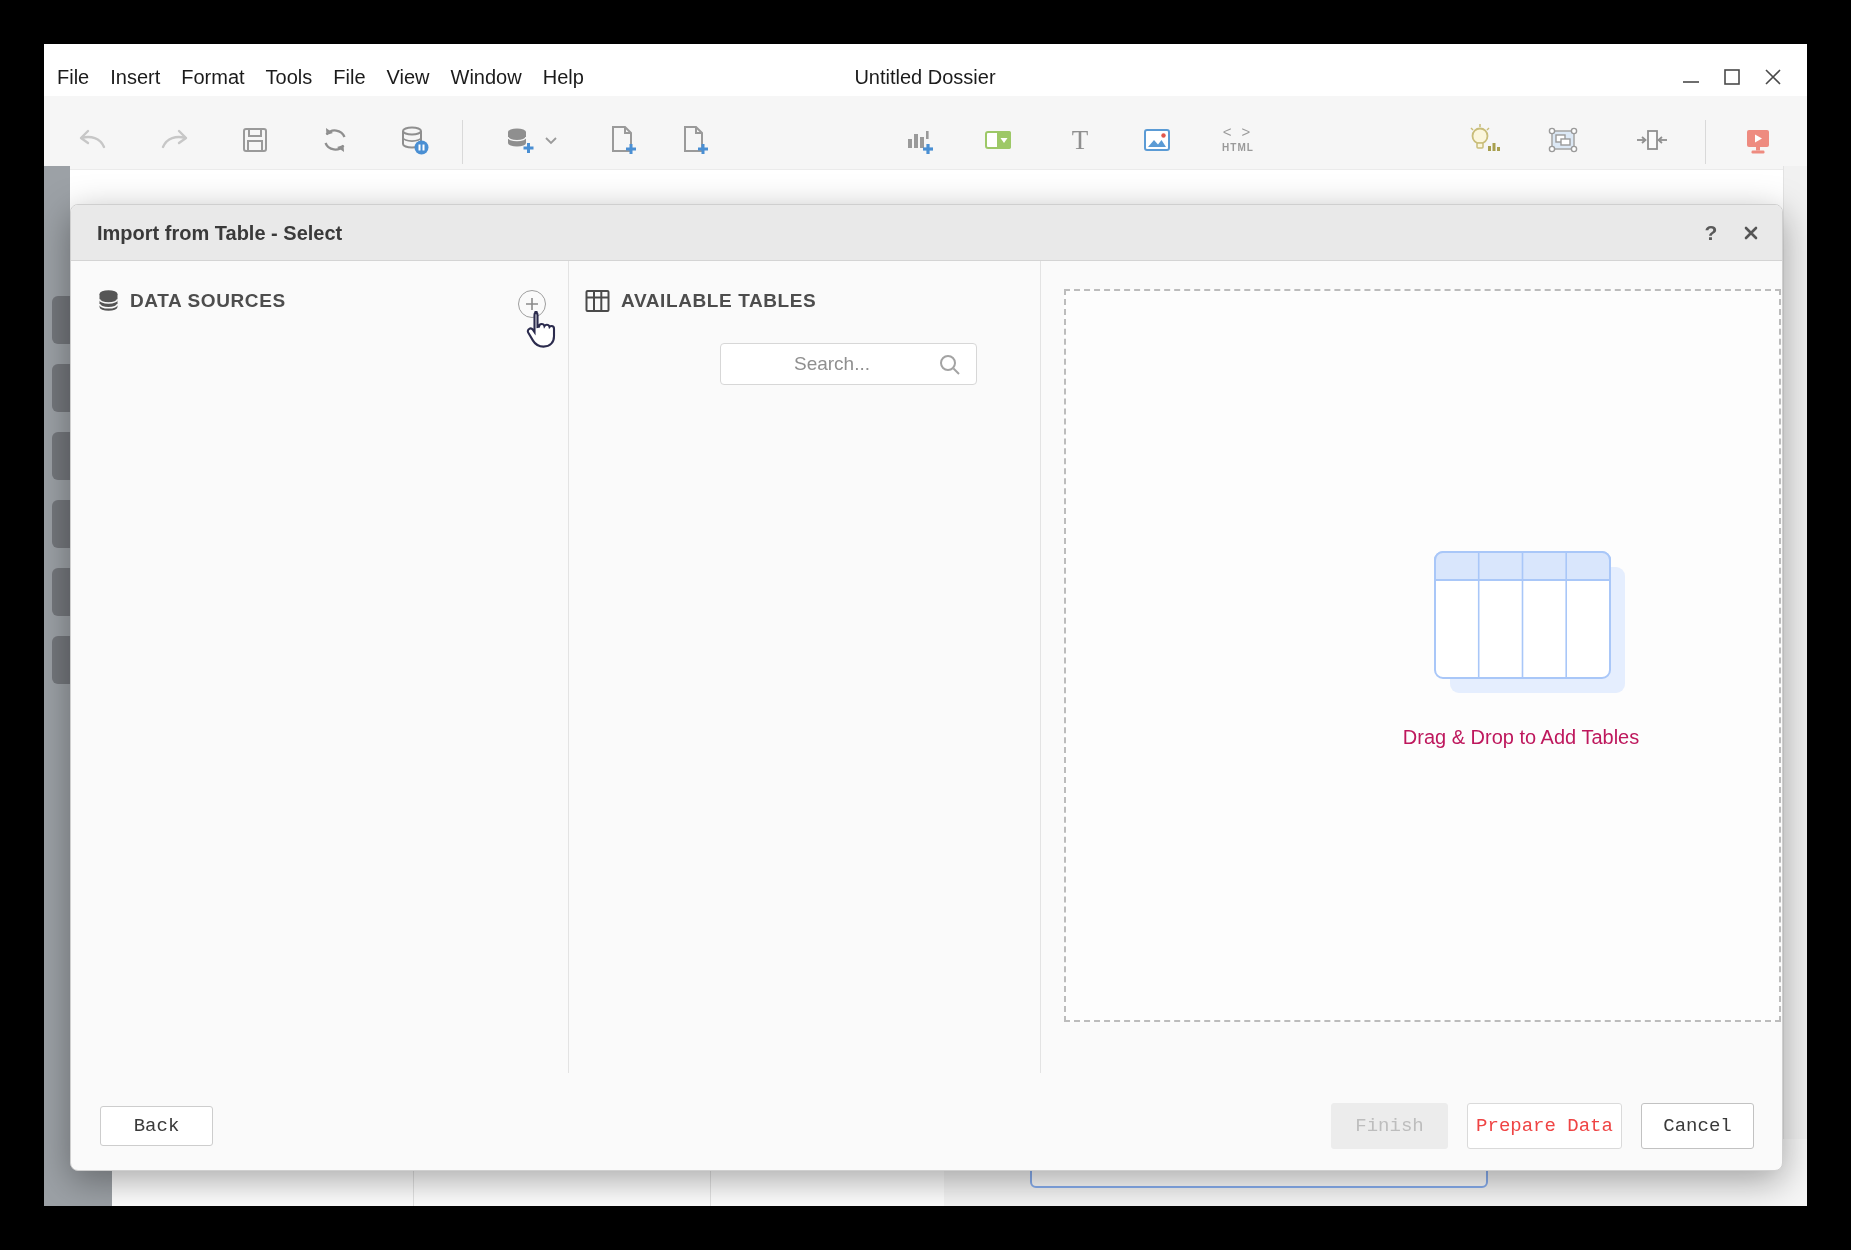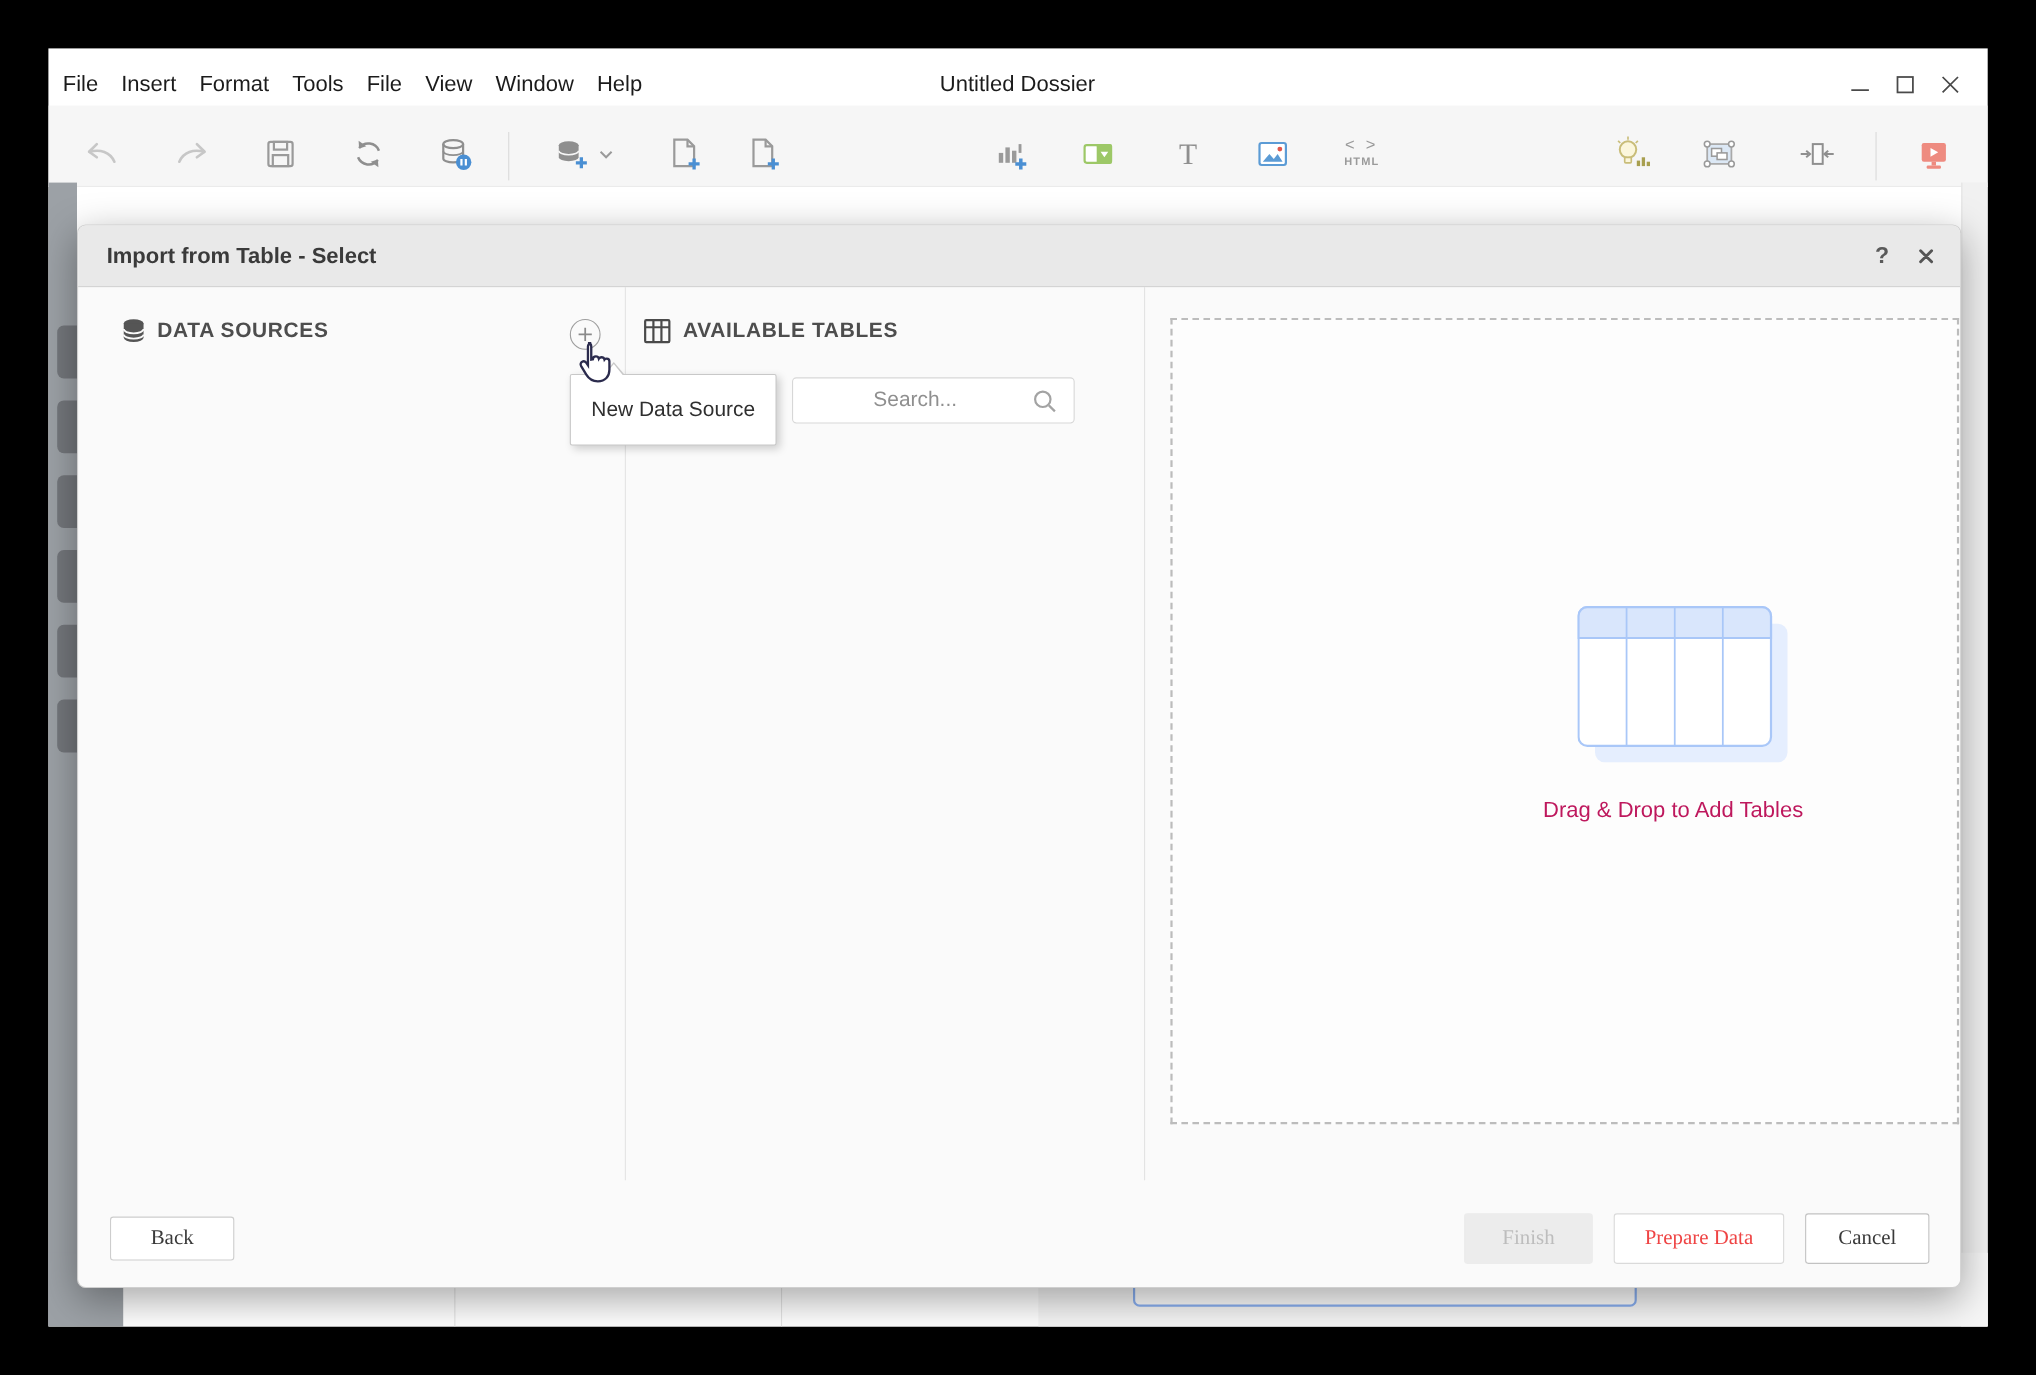--- a/index.html
+++ b/index.html
@@ -82,21 +82,21 @@
                   font-family:"Liberation Sans", sans-serif; }
   .search-input::placeholder { color:#8f8f8f; opacity:1; }
   .search-mag { position:absolute; right:14px; top:9px; }
 
   .preview-zone { position:absolute; left:993px; top:84px; width:717px; height:733px;
                   border:2px dashed #bcbcbc; background:#fdfdfd; }
   .table-glyph { position:absolute; left:1363px; top:346px; }
   .drop-hint { position:absolute; left:1450px; top:521px; transform:translateX(-50%);
                font-size:20px; color:#be185d; white-space:nowrap; }
 
-  .btn { position:absolute; font-family:Liberation Serif, serif; font-size:19px;
+  .btn { position:absolute; font-family:Liberation Mono, monospace; font-size:19px;
          background:#fff; border:1px solid #cdcdcd; border-radius:3px; color:#3a3a3a; cursor:pointer; }
   .btn-back    { left:29px;   top:901px; width:113px; height:40px; }
   .btn-finish  { left:1260px; top:898px; width:117px; height:46px;
                  background:#ececec; border-color:#ececec; color:#bdbdbd; }
   .btn-prepare { left:1396px; top:898px; width:155px; height:46px; border-color:#dadada; color:#ef4444; }
   .btn-cancel  { left:1570px; top:898px; width:113px; height:46px; border-color:#c2c2c2; }
 </style>
 </head>
 <body>
 
@@ -299,40 +299,37 @@
       <div class="dlg-close">
         <svg width="18" height="18">
             <path d="M4 4 L14 14 M14 4 L4 14" stroke="#555" stroke-width="2.6" stroke-linecap="round"></path>
           </svg>
       </div>
     </div>
 
     <div class="v-divider" style="left:497px"></div>
     <div class="v-divider" style="left:969px"></div>
 
-    <div class="panel-header" style="left:40px">
+    <div class="panel-header" style="left:27px">
       <svg width="21" height="24" fill="none">
         <ellipse cx="10.5" cy="5" rx="9" ry="3.8" fill="#555"></ellipse>
         <path d="M1.5 5 v13 a9 3.8 0 0 0 18 0 v-13" fill="#555"></path>
         <path d="M1.5 10.2 a9 3.8 0 0 0 18 0" stroke="#fafafa" stroke-width="1.6"></path>
         <path d="M1.5 15 a9 3.8 0 0 0 18 0" stroke="#fafafa" stroke-width="1.6"></path>
       </svg>
       <span class="hdr-text">DATA SOURCES</span>
     </div>
     <div class="add-circle">
       <svg width="16" height="16">
           <path d="M8 2 V14 M2 8 H14" stroke="#8a8a8a" stroke-width="1.6"></path>
         </svg>
     </div>
     <svg class="cursor-hand" viewBox="0 0 24 28">
       <path d="M9 2 c1.2 0 2 .9 2 2 v8 l1 -.2 c0 -1 .8 -1.8 1.8 -1.8 .9 0 1.6 .6 1.8 1.4 .3 -.5 .9 -.9 1.6 -.9 .9 0 1.6 .6 1.8 1.4 .3 -.4 .8 -.6 1.4 -.6 1 0 1.6 .8 1.6 1.8 v5 c0 4 -2.5 7 -7 7 -3.5 0 -5.5 -1.5 -7 -4 l-3.2 -5.4 c-.5 -.9 -.2 -2 .7 -2.5 .8 -.5 1.8 -.2 2.4 .6 l1.1 1.6 V4 c0 -1.1 .9 -2 2 -2 z" fill="#fff" stroke="#2b2b4d" stroke-width="1.4"></path>
     </svg>
-    <div class="tooltip">
-      <span>New Data Source</span>
-    </div>
 
     <div class="panel-header" style="left:514px">
       <svg width="25" height="24" fill="none" stroke="#4a4a4a" stroke-width="2">
         <rect x="1.5" y="2" width="22" height="20" rx="1"></rect>
         <line x1="1.5" y1="8.5" x2="23.5" y2="8.5"></line>
         <line x1="9" y1="2" x2="9" y2="22"></line>
         <line x1="16.3" y1="2" x2="16.3" y2="22"></line>
       </svg>
       <span class="hdr-text">AVAILABLE TABLES</span>
     </div>

